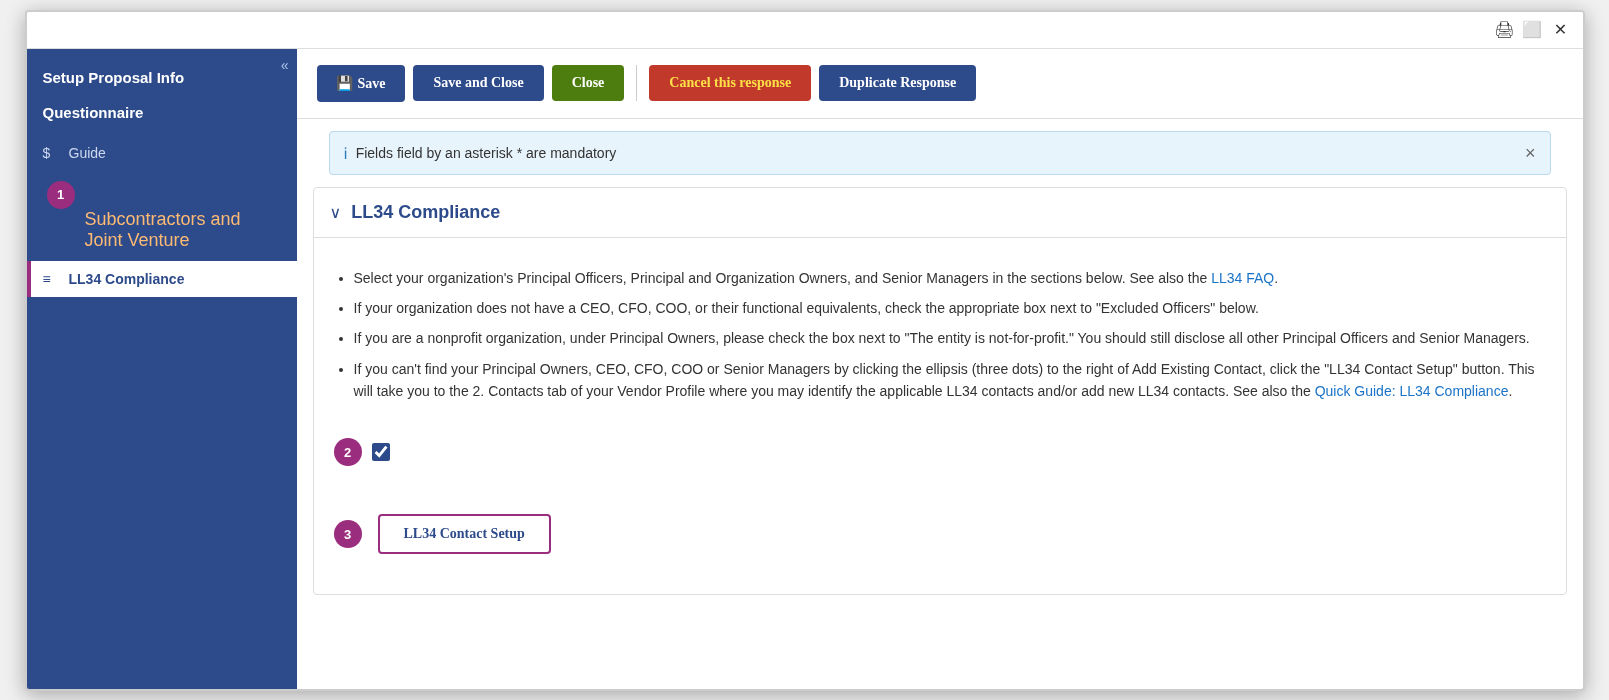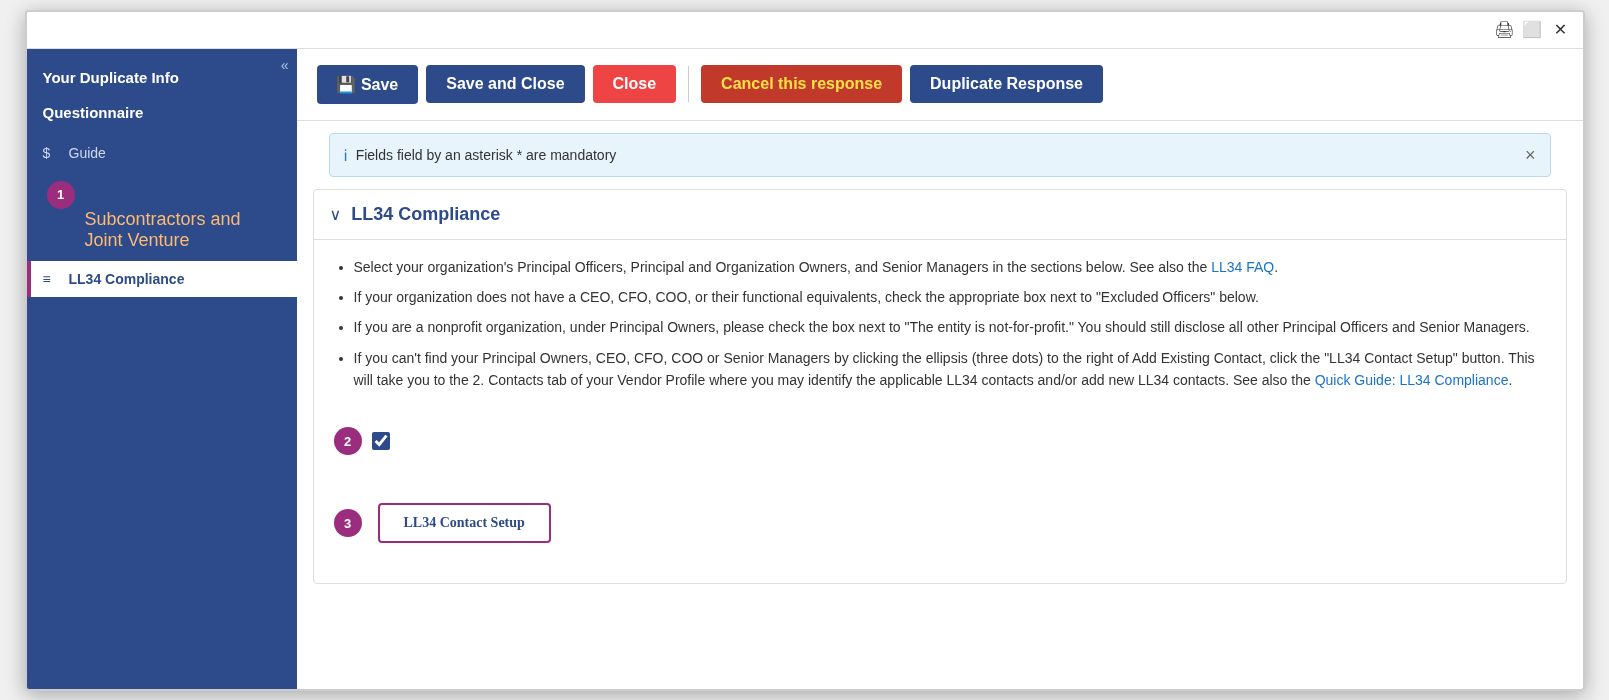--- a/index.html
+++ b/index.html
@@ -137,31 +137,32 @@
       gap: 8px;
       border-bottom: 1px solid #ddd;
       flex-wrap: wrap;
     }
 
     .btn {
       padding: 10px 20px;
       border: none;
       border-radius: 4px;
       cursor: pointer;
-      font-size: 16px;
-      font-weight: bold;
+      font-size: 14px;
+      font-weight: bold;
+      font-family: Liberation Serif, serif;
     }
 
     .btn-primary {
       background: #2d4a8a;
       color: #fff;
     }
 
     .btn-close {
-      background: #ef4444;
+      background: #4d7c0f;
       color: #fff;
     }
 
     .btn-danger {
       background: #c0392b;
       color: #fde047;
     }
 
     .btn-secondary {
       background: #2d4a8a;
@@ -236,20 +237,21 @@
     }
 
     .section-toggle {
       color: #2d4a8a;
       font-size: 16px;
       cursor: pointer;
     }
 
     .section-body {
       padding: 16px 20px;
+      margin-top: 13px;
     }
 
     .instructions {
       font-size: 14px;
       color: #333;
       line-height: 1.6;
     }
 
     .instructions ul {
       list-style: disc;
@@ -316,21 +318,21 @@
     <span class="title-bar-icon" title="Restore">⬜</span>
     <span class="title-bar-icon" title="Close">✕</span>
   </div>
 
   <div class="main-area">
 
     <div class="sidebar">
       <span class="sidebar-collapse">«</span>
 
       <div class="sidebar-section">
-        <div class="sidebar-section-title">Your Duplicate Info</div>
+        <div class="sidebar-section-title">Setup Proposal Info</div>
       </div>
 
       <div class="sidebar-section" style="padding-top:4px;">
         <div class="sidebar-section-title">Questionnaire</div>
       </div>
 
       <div class="sidebar-item">
         <span class="item-icon">$</span>
         <span>Guide</span>
       </div>

